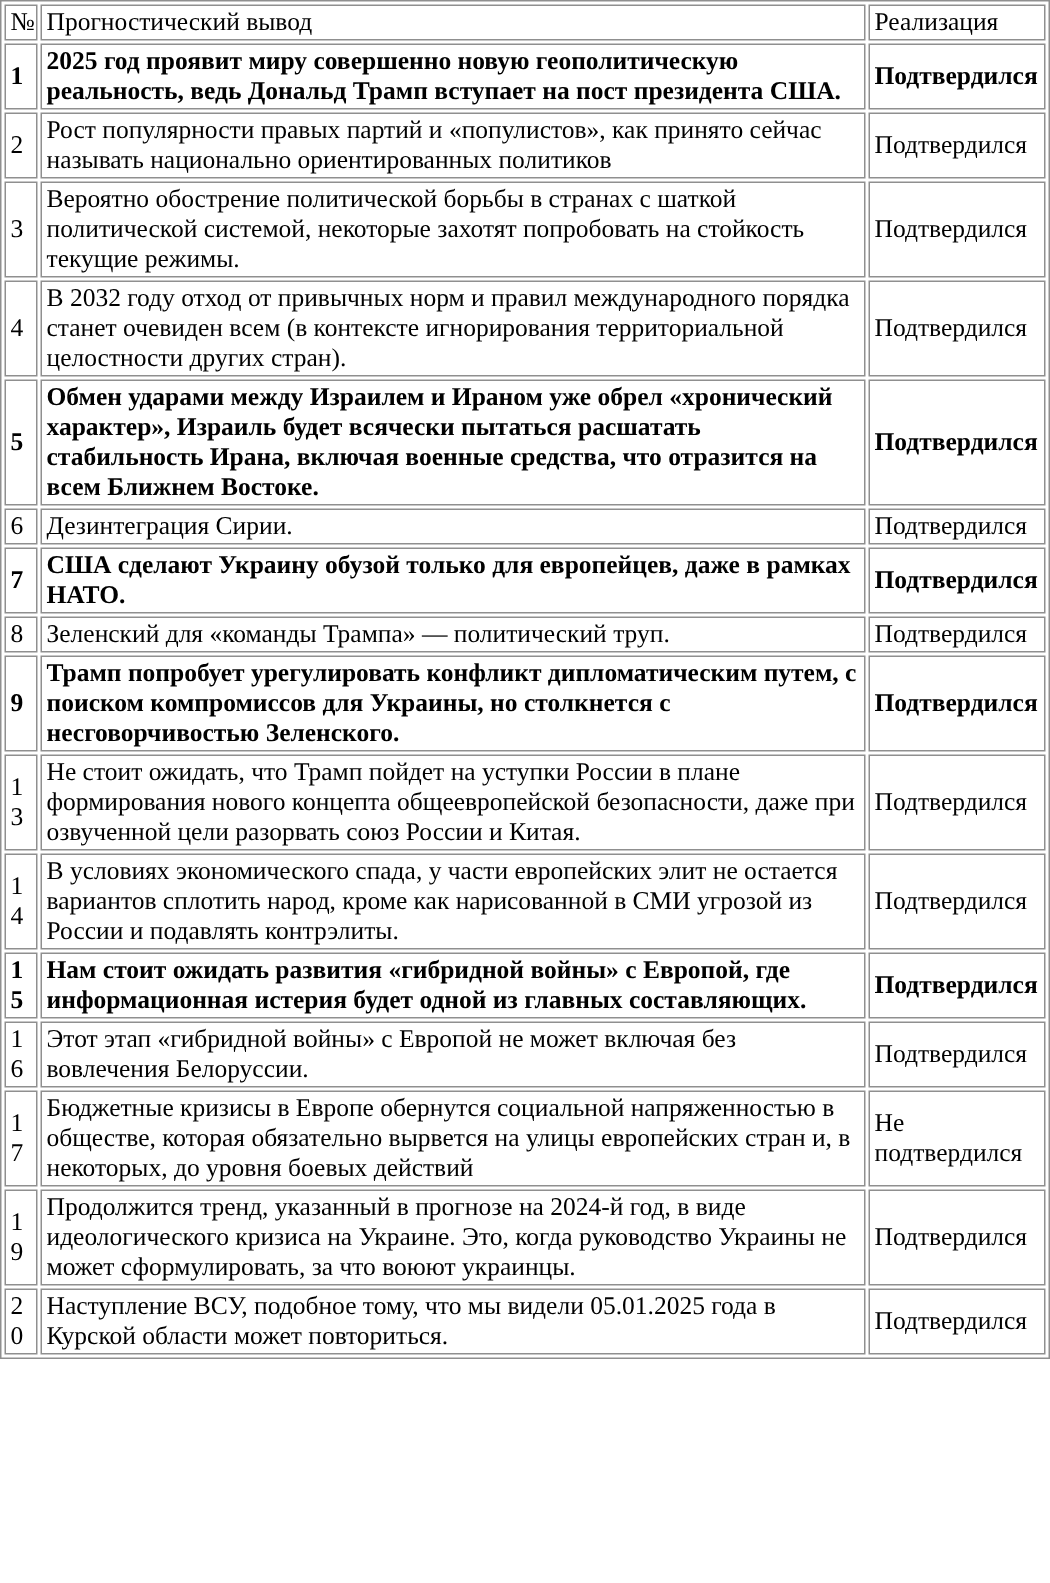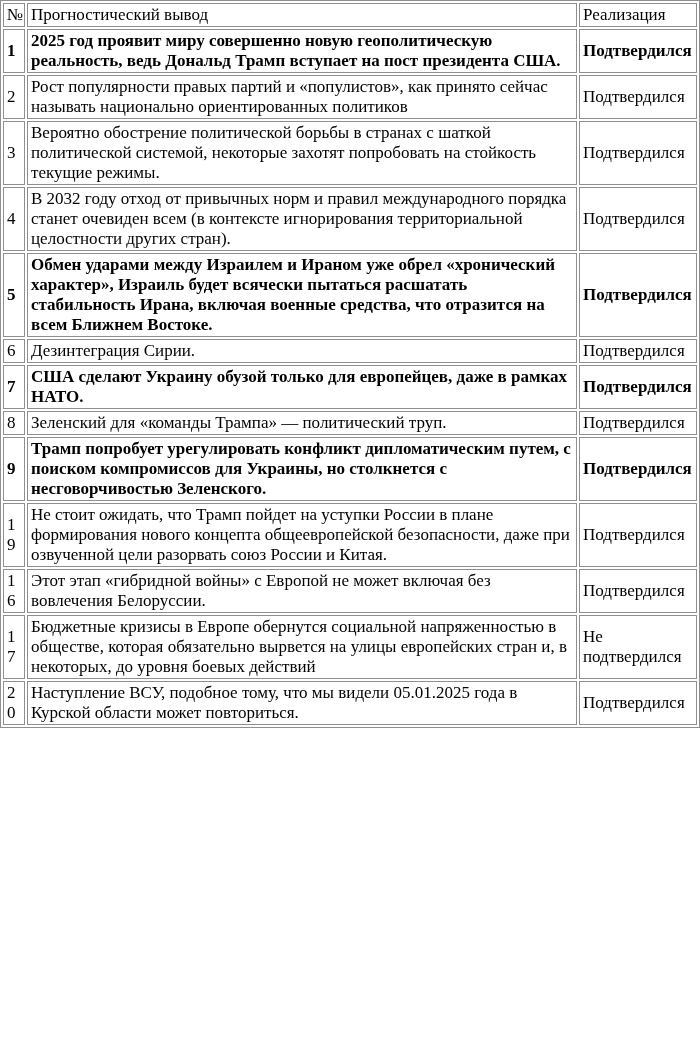--- a/index.html
+++ b/index.html
@@ -96,34 +96,49 @@
           <td>8</td>
           <td>Зеленский для «команды Трампа» — политический труп.</td>
           <td>Подтвердился</td>
         </tr>
         <tr class="bold">
           <td>9</td>
           <td>Трамп попробует урегулировать конфликт дипломатическим путем, с поиском компромиссов для Украины, но столкнется с несговорчивостью Зеленского.</td>
           <td>Подтвердился</td>
         </tr>
         <tr>
-          <td>19</td>
+          <td>13</td>
           <td>Не стоит ожидать, что Трамп пойдет на уступки России в плане формирования нового концепта общеевропейской безопасности, даже при озвученной цели разорвать союз России и Китая.</td>
+          <td>Подтвердился</td>
+        </tr>
+        <tr>
+          <td>14</td>
+          <td>В условиях экономического спада, у части европейских элит не остается вариантов сплотить народ, кроме как нарисованной в СМИ угрозой из России и подавлять контрэлиты.</td>
+          <td>Подтвердился</td>
+        </tr>
+        <tr class="bold">
+          <td>15</td>
+          <td>Нам стоит ожидать развития «гибридной войны» с Европой, где информационная истерия будет одной из главных составляющих.</td>
           <td>Подтвердился</td>
         </tr>
         <tr>
           <td>16</td>
           <td>Этот этап «гибридной войны» с Европой не может включая без вовлечения Белоруссии.</td>
           <td>Подтвердился</td>
         </tr>
         <tr>
           <td>17</td>
           <td>Бюджетные кризисы в Европе обернутся социальной напряженностью в обществе, которая обязательно вырвется на улицы европейских стран и, в некоторых, до уровня боевых действий</td>
           <td>Не подтвердился</td>
         </tr>
         <tr>
+          <td>19</td>
+          <td>Продолжится тренд, указанный в прогнозе на 2024-й год, в виде идеологического кризиса на Украине. Это, когда руководство Украины не может сформулировать, за что воюют украинцы.</td>
+          <td>Подтвердился</td>
+        </tr>
+        <tr>
           <td>20</td>
           <td>Наступление ВСУ, подобное тому, что мы видели 05.01.2025 года в Курской области может повториться.</td>
           <td>Подтвердился</td>
         </tr>
       </tbody>
   </table>
 </div>
 
 </body></html>

